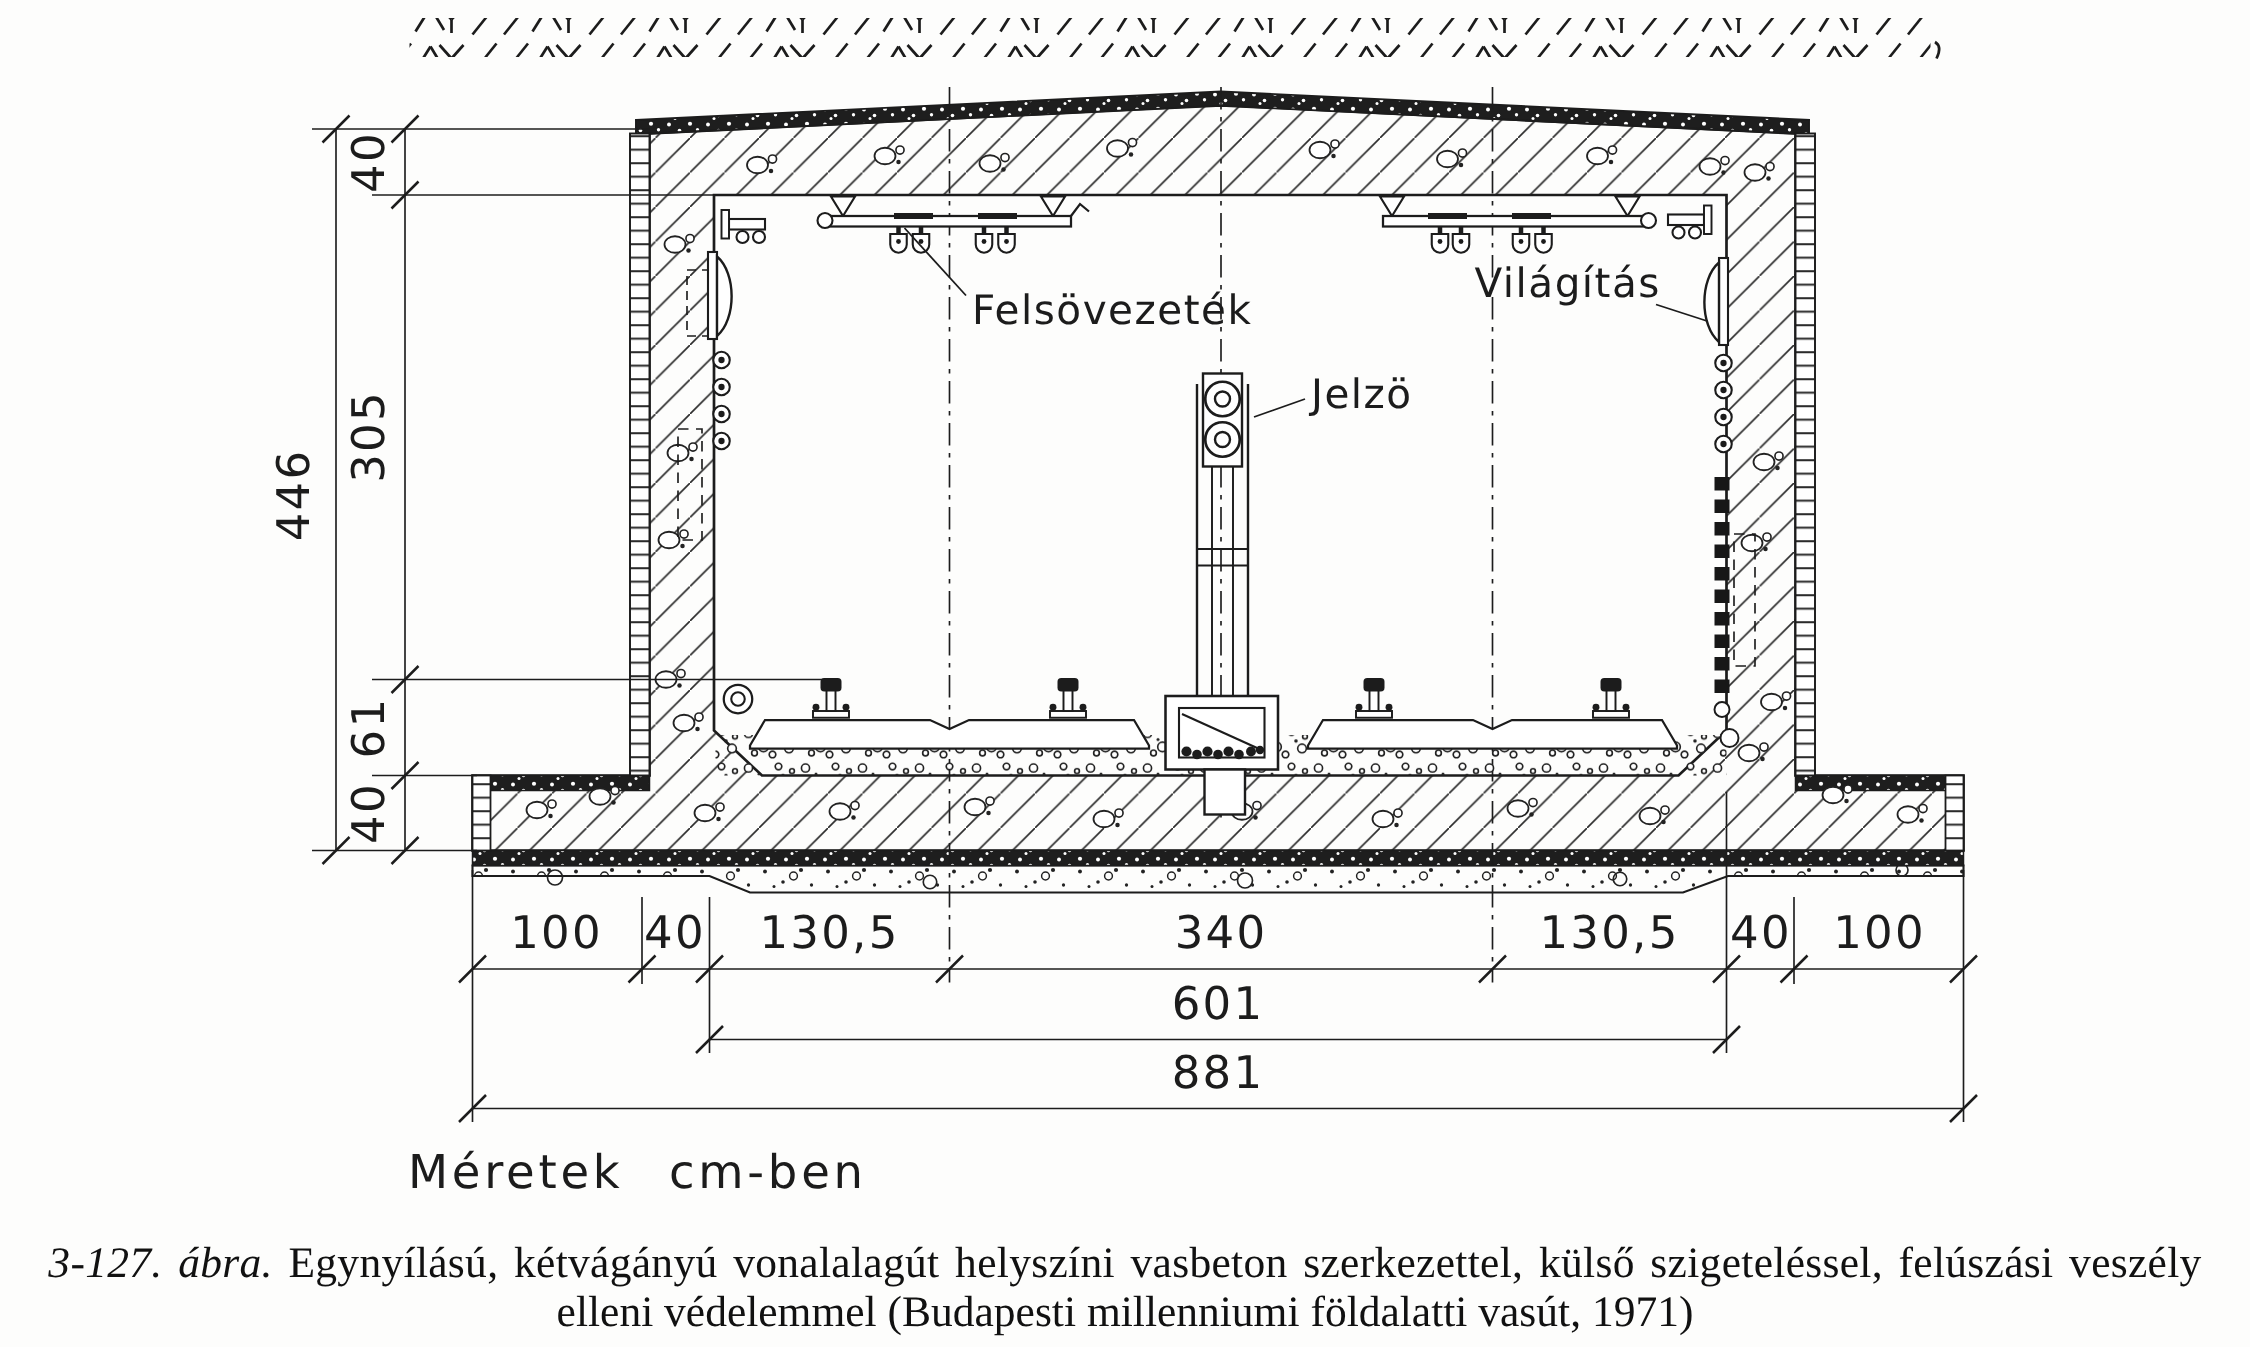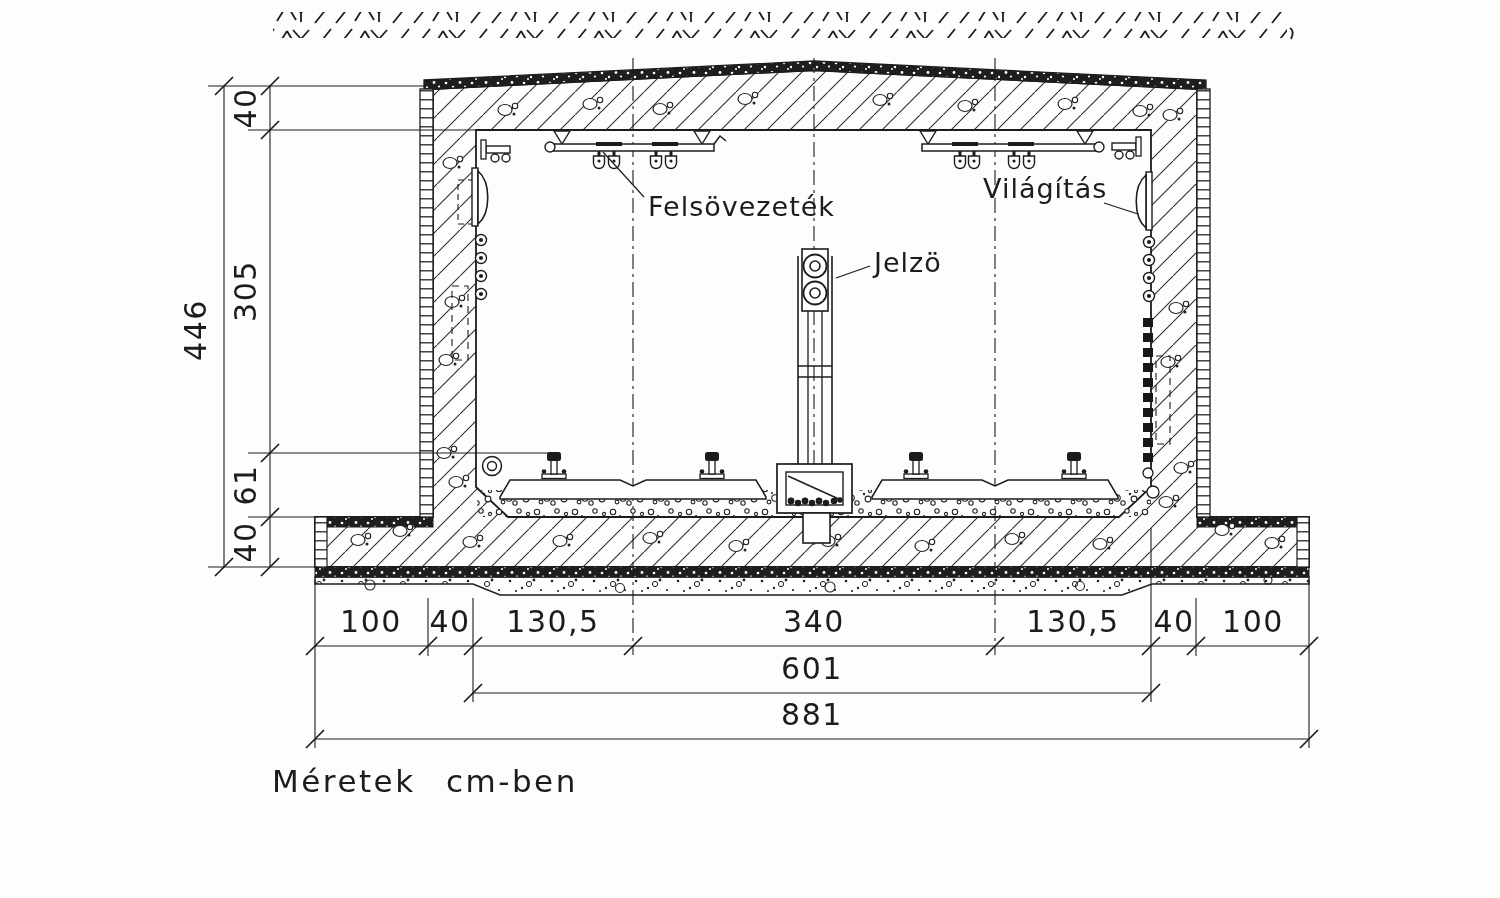--- a/index.html
+++ b/index.html
@@ -362,13 +362,17 @@
     <text class="dwlabel" x="648" y="216">Felsövezeték</text>
     <line x1="870" y1="266" x2="836" y2="278" stroke="#1c1c1c" stroke-width="1.2"></line>
     <text class="dwlabel" x="874" y="272">Jelzö</text>
     <line x1="1104" y1="203" x2="1138" y2="214" stroke="#1c1c1c" stroke-width="1.2"></line>
     <text class="dwlabel" x="983" y="198">Világítás</text>
   </g>
 
   <text class="unitnote" x="272" y="792">Méretek cm-ben</text>
 </svg>
 
+<div class="caption">
+  <div class="l1"><span class="figref">3-127. ábra.</span> <span>Egynyílású, kétvágányú vonalalagút helyszíni vasbeton szerkezettel, külső szigeteléssel, felúszási veszély</span></div>
+  <div class="l2">elleni védelemmel (Budapesti millenniumi földalatti vasút, 1971)</div>
 </div>
+</div>
 
 </body></html>

